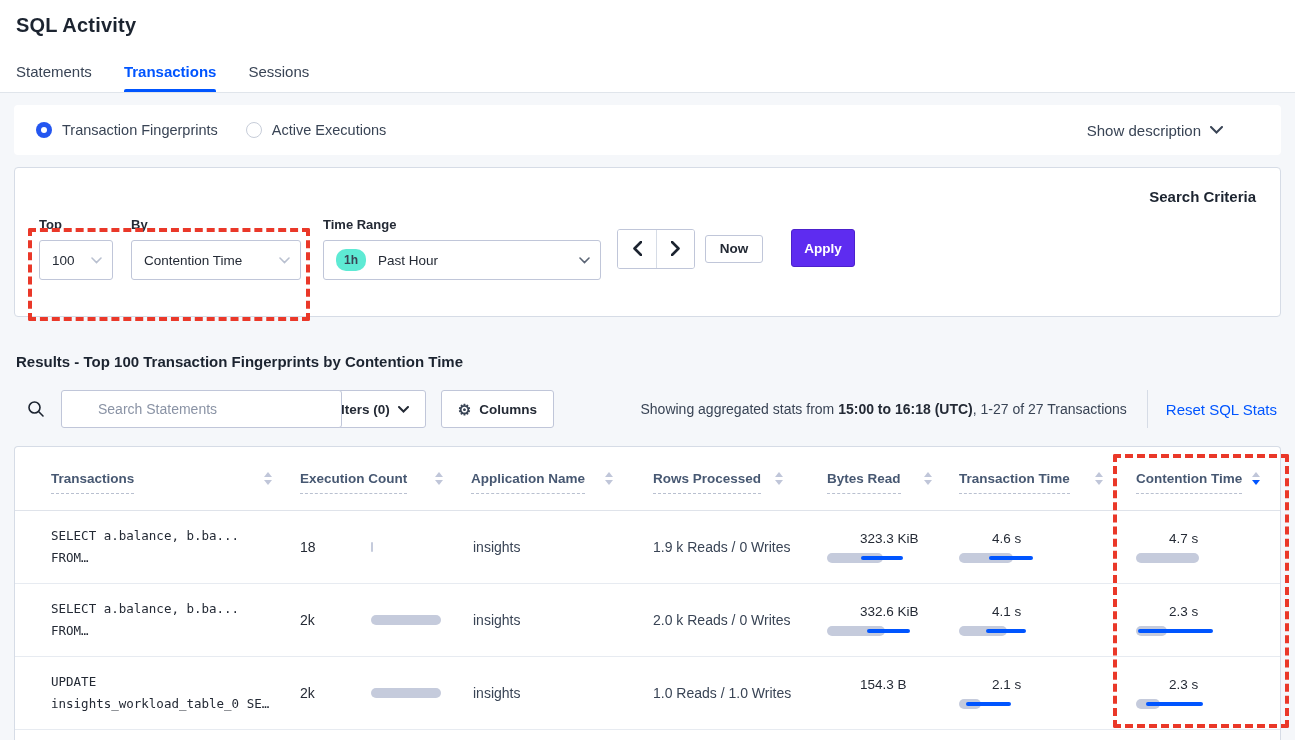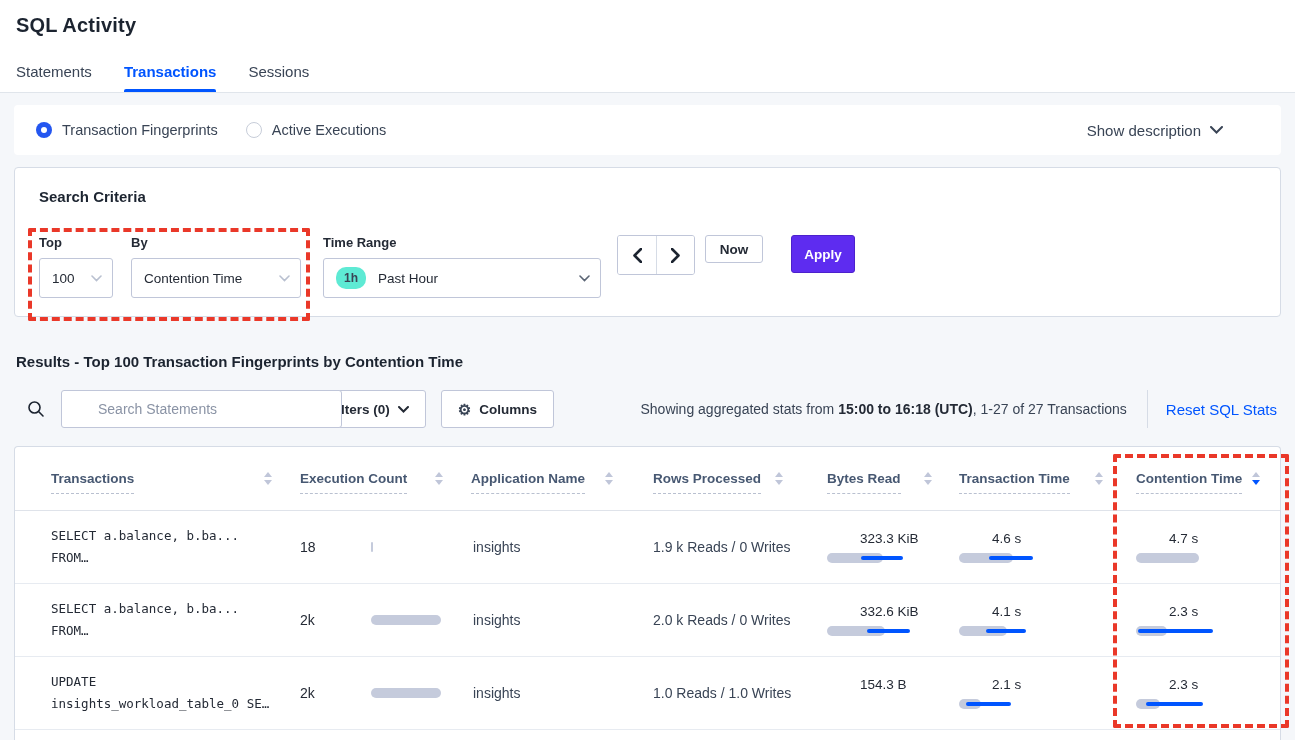--- a/index.html
+++ b/index.html
@@ -22,22 +22,22 @@
   .radio-circle { width:16px; height:16px; border-radius:50%; position:relative; }
   .radio-circle.on { background:#2456f0; }
   .radio-circle.on::after { content:""; position:absolute; left:5px; top:5px; width:6px; height:6px; border-radius:50%; background:#fff; }
   .radio-circle.off { background:#fff; border:1px solid #c7cdd9; }
   .radio-label { font-size:14.5px; color:#394455; }
   .show-desc { margin-left:auto; display:flex; align-items:center; gap:9px; font-size:15px; color:#394455; cursor:pointer; margin-right:22px; }
 
   
   .card { margin:12px 14px 0 14px; background:#fff; border:1px solid #d6dce6; border-radius:4px; }
   .criteria { height:150px; padding:20px 24px; }
-  .criteria-heading { font-size:15px; font-weight:700; color:#1c2430; margin-bottom:30px; }
-  .criteria-row { display:flex; align-items:flex-start; }
+  .criteria-heading { font-size:15px; font-weight:700; color:#1c2430; margin-bottom:12px;text-align:right; }
+  .criteria-row { display:flex; align-items:center; }
   .field { display:flex; flex-direction:column; }
   .field-label { font-size:13px; font-weight:700; color:#242a35; margin-bottom:8px; }
   .select { height:40px; border:1px solid #c0c6d9; border-radius:3px; background:#fff;
             display:flex; align-items:center; padding:0 10px 0 12px; font-size:13.5px; color:#242a35; cursor:pointer; }
   .select .chev { margin-left:auto; }
   .w-top { width:74px; } .w-by { width:170px; margin-left:18px; } .w-time { width:278px; margin-left:22px; }
   .time-badge { background:#5eead4; border-radius:10px; font-size:12px; font-weight:700; color:#394455;
                 padding:4px 8px; margin-right:12px; }
   .btn-group { display:flex; margin-left:16px; border:1px solid #c0c6d9; border-radius:3px; overflow:hidden; height:40px; background:#fff; }
   .nav-btn { width:38px; height:100%; display:flex; align-items:center; justify-content:center; background:#fff; border:none; cursor:pointer; }

